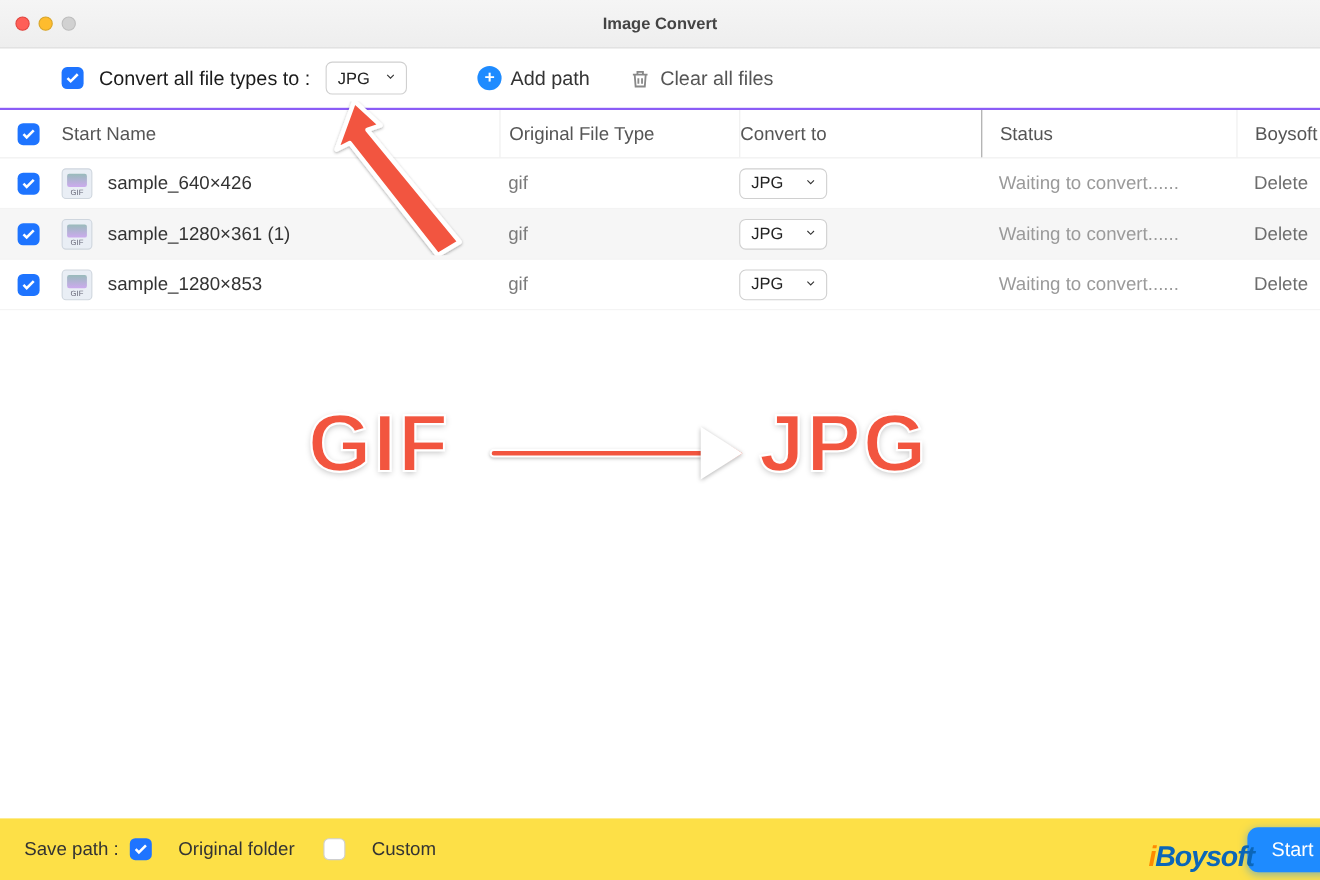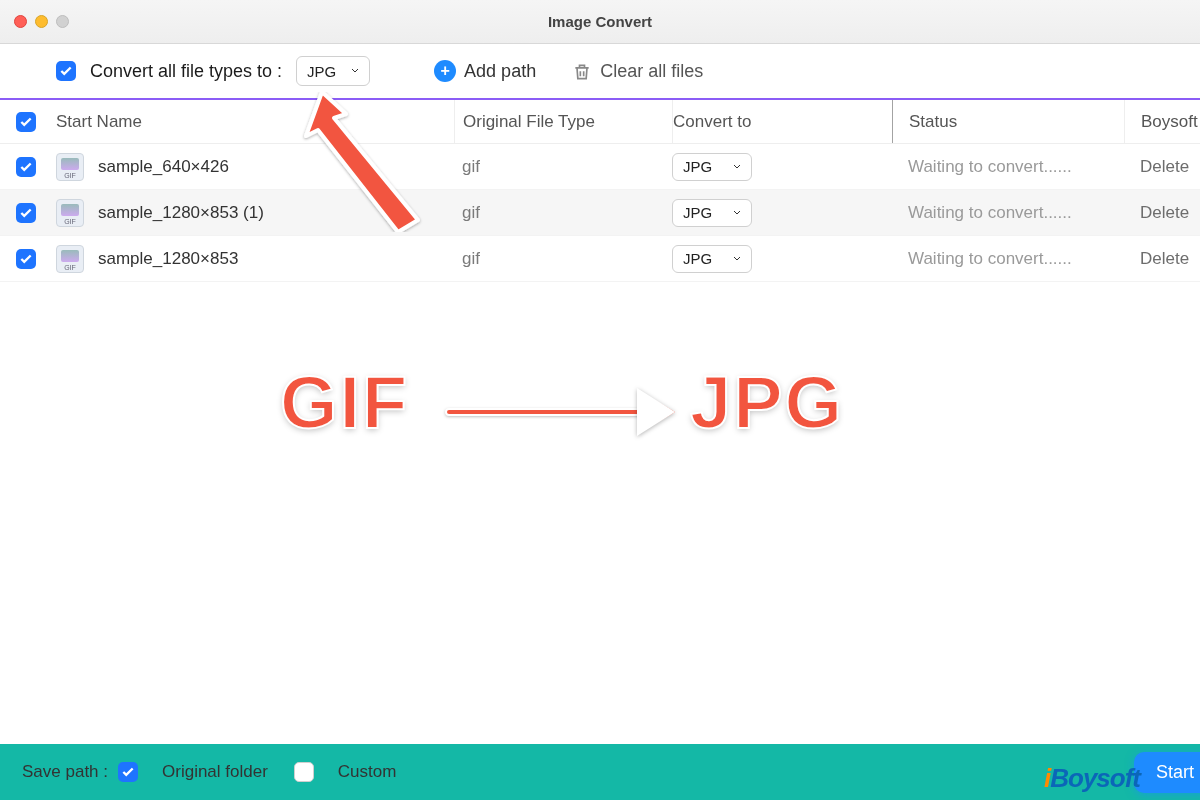--- a/index.html
+++ b/index.html
@@ -50,21 +50,21 @@
   .overlay { position:absolute; left:0; top:0; width:1200px; height:800px; pointer-events:none; }
   .bigtext { position:absolute; font-size:74px; font-weight:800; color:#f2553f; -webkit-text-stroke:2px #fff; text-shadow:0 2px 6px rgba(0,0,0,0.25); letter-spacing:2px; }
   .big-gif { left:280px; top:360px; }
   .big-jpg { left:690px; top:360px; }
   .hline-arrow { position:absolute; left:445px; top:398px; width:230px; height:30px; }
   .hline-arrow .shaft { position:absolute; left:0; top:10px; width:196px; height:8px; background:#f2553f; border:2px solid #fff; border-radius:4px; box-shadow:0 1px 3px rgba(0,0,0,0.25);}
   .hline-arrow .head { position:absolute; right:0; top:-6px; width:0; height:0; border-left:34px solid #f2553f; border-top:20px solid transparent; border-bottom:20px solid transparent; filter:drop-shadow(0 1px 2px rgba(0,0,0,0.3)); }
   .hline-arrow .head::before { content:""; position:absolute; right:0; top:-24px; border-left:38px solid #fff; border-top:24px solid transparent; border-bottom:24px solid transparent; left:-38px; z-index:-1;}
   .pointer-arrow { position:absolute; left:300px; top:92px; width:130px; height:140px; }
   
-  .footer { position:absolute; left:0; bottom:0; width:1200px; height:56px; display:flex; align-items:center; padding:0 22px; background:#14b8a6; }
+  .footer { position:absolute; left:0; bottom:0; width:1200px; height:56px; display:flex; align-items:center; padding:0 22px; background:#fde047; }
   .footer .lbl { font-size:17px; color:#333; margin-right:10px; }
   .footer .opt { display:flex; align-items:center; gap:24px; margin-right:26px; font-size:17px; color:#333;}
   .startbtn { margin-left:auto; background:#1e8bff; color:#fff; font-size:18px; padding:10px 14px 10px 22px; border-top-left-radius:10px; border-bottom-left-radius:10px; box-shadow:0 2px 8px rgba(30,139,255,0.5); margin-right:-30px;}
   .brand { position:absolute; right:60px; bottom:6px; font-size:26px; font-weight:700; font-style:italic; color:#0b66b8; letter-spacing:-1px; }
   .brand .dot { color:#ff8a00; }
 </style>
 </head>
 <body>
 
 <div class="window">
@@ -159,21 +159,21 @@
           <svg viewBox="0 0 24 24">
             <path fill="none" stroke="#fff" stroke-width="4" d="M4 12l5 5L20 6"></path>
           </svg>
         </div>
       </div>
     <div class="col-name">
         <div class="fname">
       <div class="ficon">
             <span>GIF</span>
           </div>
-      <span>sample_1280×853 (1)</span>
+      <span>sample_1280×361 (1)</span>
     </div>
       </div>
     <div class="col-orig">
         <span style="color:#7a7a7a">gif</span>
       </div>
     <div class="col-conv">
       <div class="select row-select">
         <span>JPG</span>
         <span class="caret"><svg viewBox="0 0 24 24">
               <path fill="none" stroke="#333" stroke-width="2" d="M6 9l6 6 6-6"></path>

